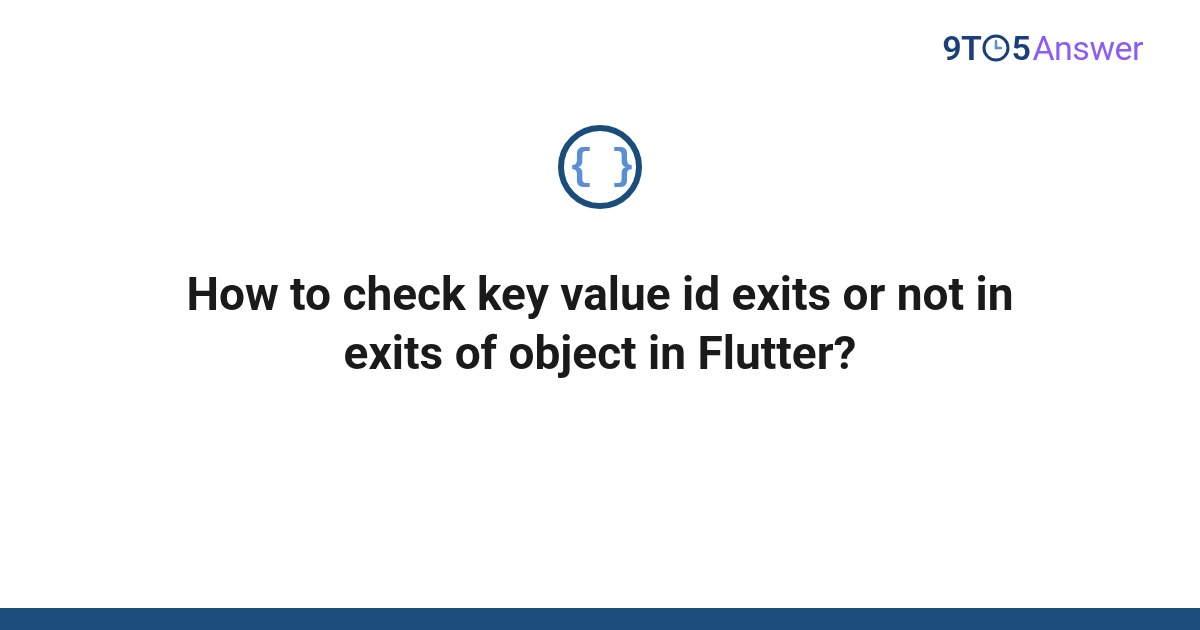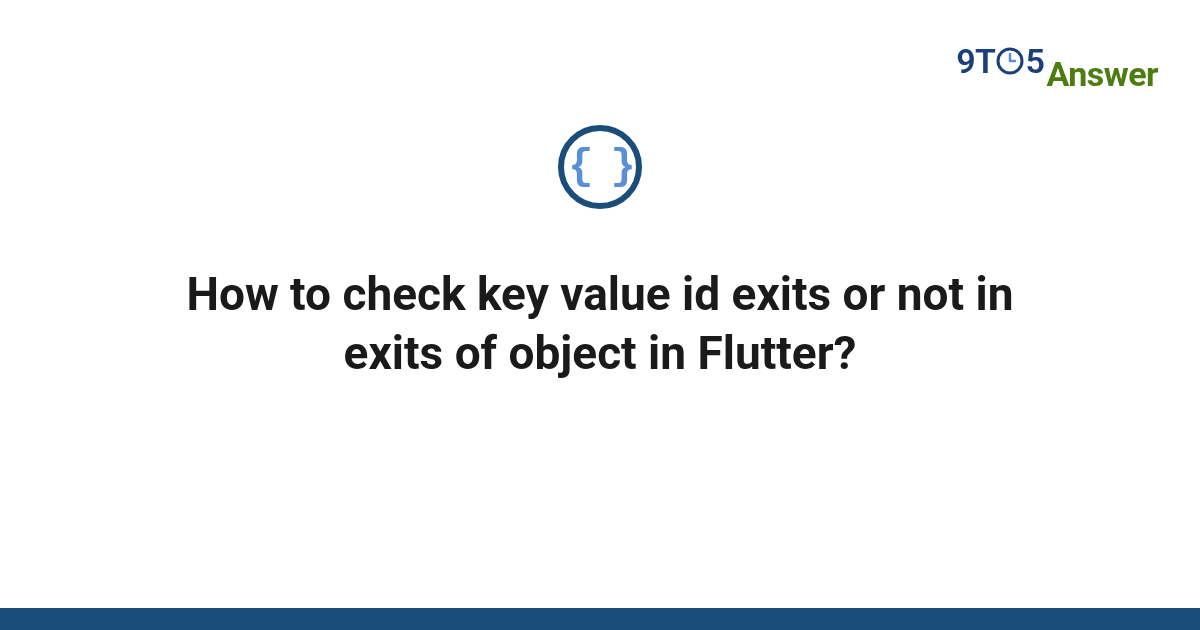--- a/index.html
+++ b/index.html
@@ -11,21 +11,21 @@
       width: 1200px;
       height: 630px;
       font-family: -apple-system, BlinkMacSystemFont, "Segoe UI", Roboto, Helvetica, Arial, sans-serif;
       background: #ffffff;
       position: relative;
       overflow: hidden;
     }
     .brand-logo {
       position: absolute;
       top: 28px;
-      right: 42px;
+      right: 57px;
       font-size: 34px;
       font-weight: 500;
       letter-spacing: -0.5px;
       display: flex;
       align-items: center;
     }
     .brand-9t {
       color: #1a3f7a;
       font-weight: 600;
     }
@@ -33,24 +33,23 @@
       display: inline-flex;
       align-items: center;
       justify-content: center;
       margin: 0 1px;
     }
     .brand-5 {
       color: #1a3f7a;
       font-weight: 600;
     }
     .brand-answer {
-      color: #4d7c0f;
-      font-weight: 700;
+      color: #8b5cf6;
+      font-weight: 400;
       margin-left: 2px;
-      margin-top: 26px;
     }
     .center-content {
       position: absolute;
       top: 125px;
       left: 0;
       right: 0;
       display: flex;
       flex-direction: column;
       align-items: center;
     }

